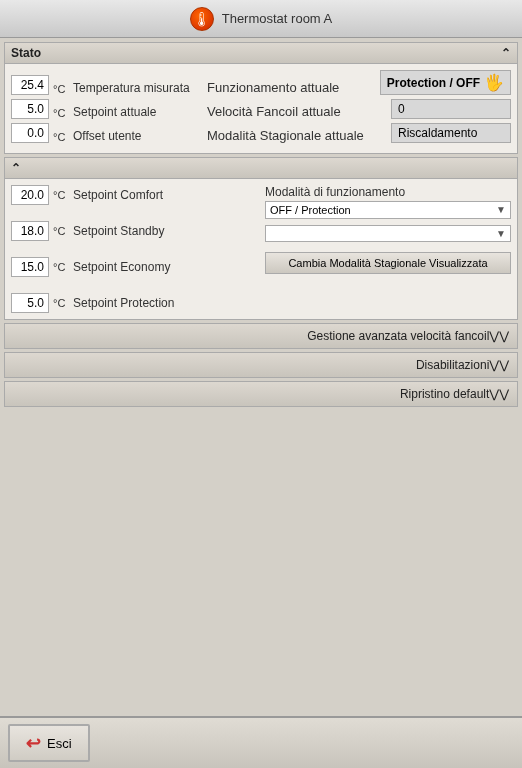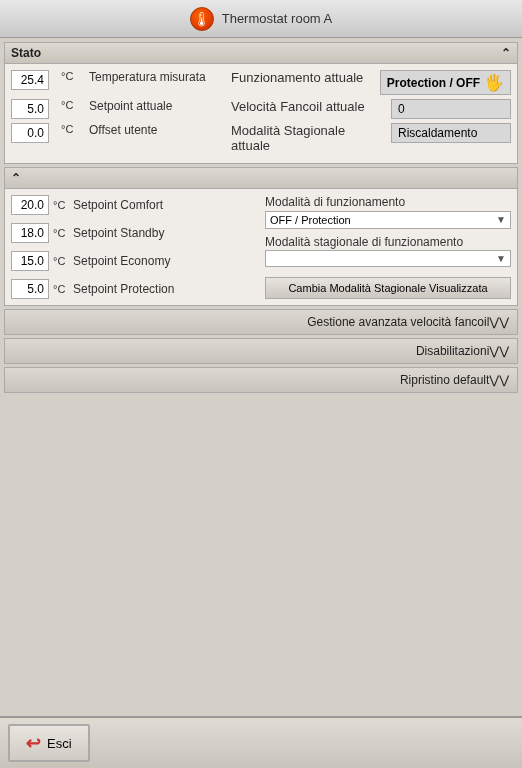--- a/index.html
+++ b/index.html
@@ -73,23 +73,23 @@
       color: #555;
       cursor: pointer;
     }
     .section-body {
       padding: 6px;
     }
 
     
     .stato-row {
       display: flex;
-      align-items: flex-start;
+      align-items: flex-end;
       margin-bottom: 4px;
-      gap: 12px;
+      gap: 4px;
     }
     .value-box {
       background: white;
       border: 1px solid #aaa;
       padding: 2px 4px;
       min-width: 38px;
       text-align: right;
       font-size: 12px;
     }
     .unit-label {
@@ -134,21 +134,21 @@
 
     
     .imp-grid {
       display: grid;
       grid-template-columns: 1fr 1fr;
       gap: 4px 8px;
     }
     .imp-left {
       display: flex;
       flex-direction: column;
-      gap: 8px;
+      gap: 16px;
       justify-content: center;
     }
     .imp-right {
       display: flex;
       flex-direction: column;
       gap: 6px;
     }
     .imp-row {
       display: flex;
       align-items: center;
@@ -320,21 +320,20 @@
 
         <div class="imp-right">
           <div>
             <div class="modal-label">Modalità di funzionamento</div>
             <div class="select-box">
               <span>OFF / Protection</span>
               <span class="select-arrow">▼</span>
             </div>
           </div>
           <div>
-            <div class="modal-label">Modalità stagionale di funzionamento</div>
             <div class="select-box">
               <span></span>
               <span class="select-arrow">▼</span>
             </div>
           </div>
           <button class="cambia-btn">Cambia Modalità Stagionale Visualizzata</button>
         </div>
 
       </div>
     </div>

